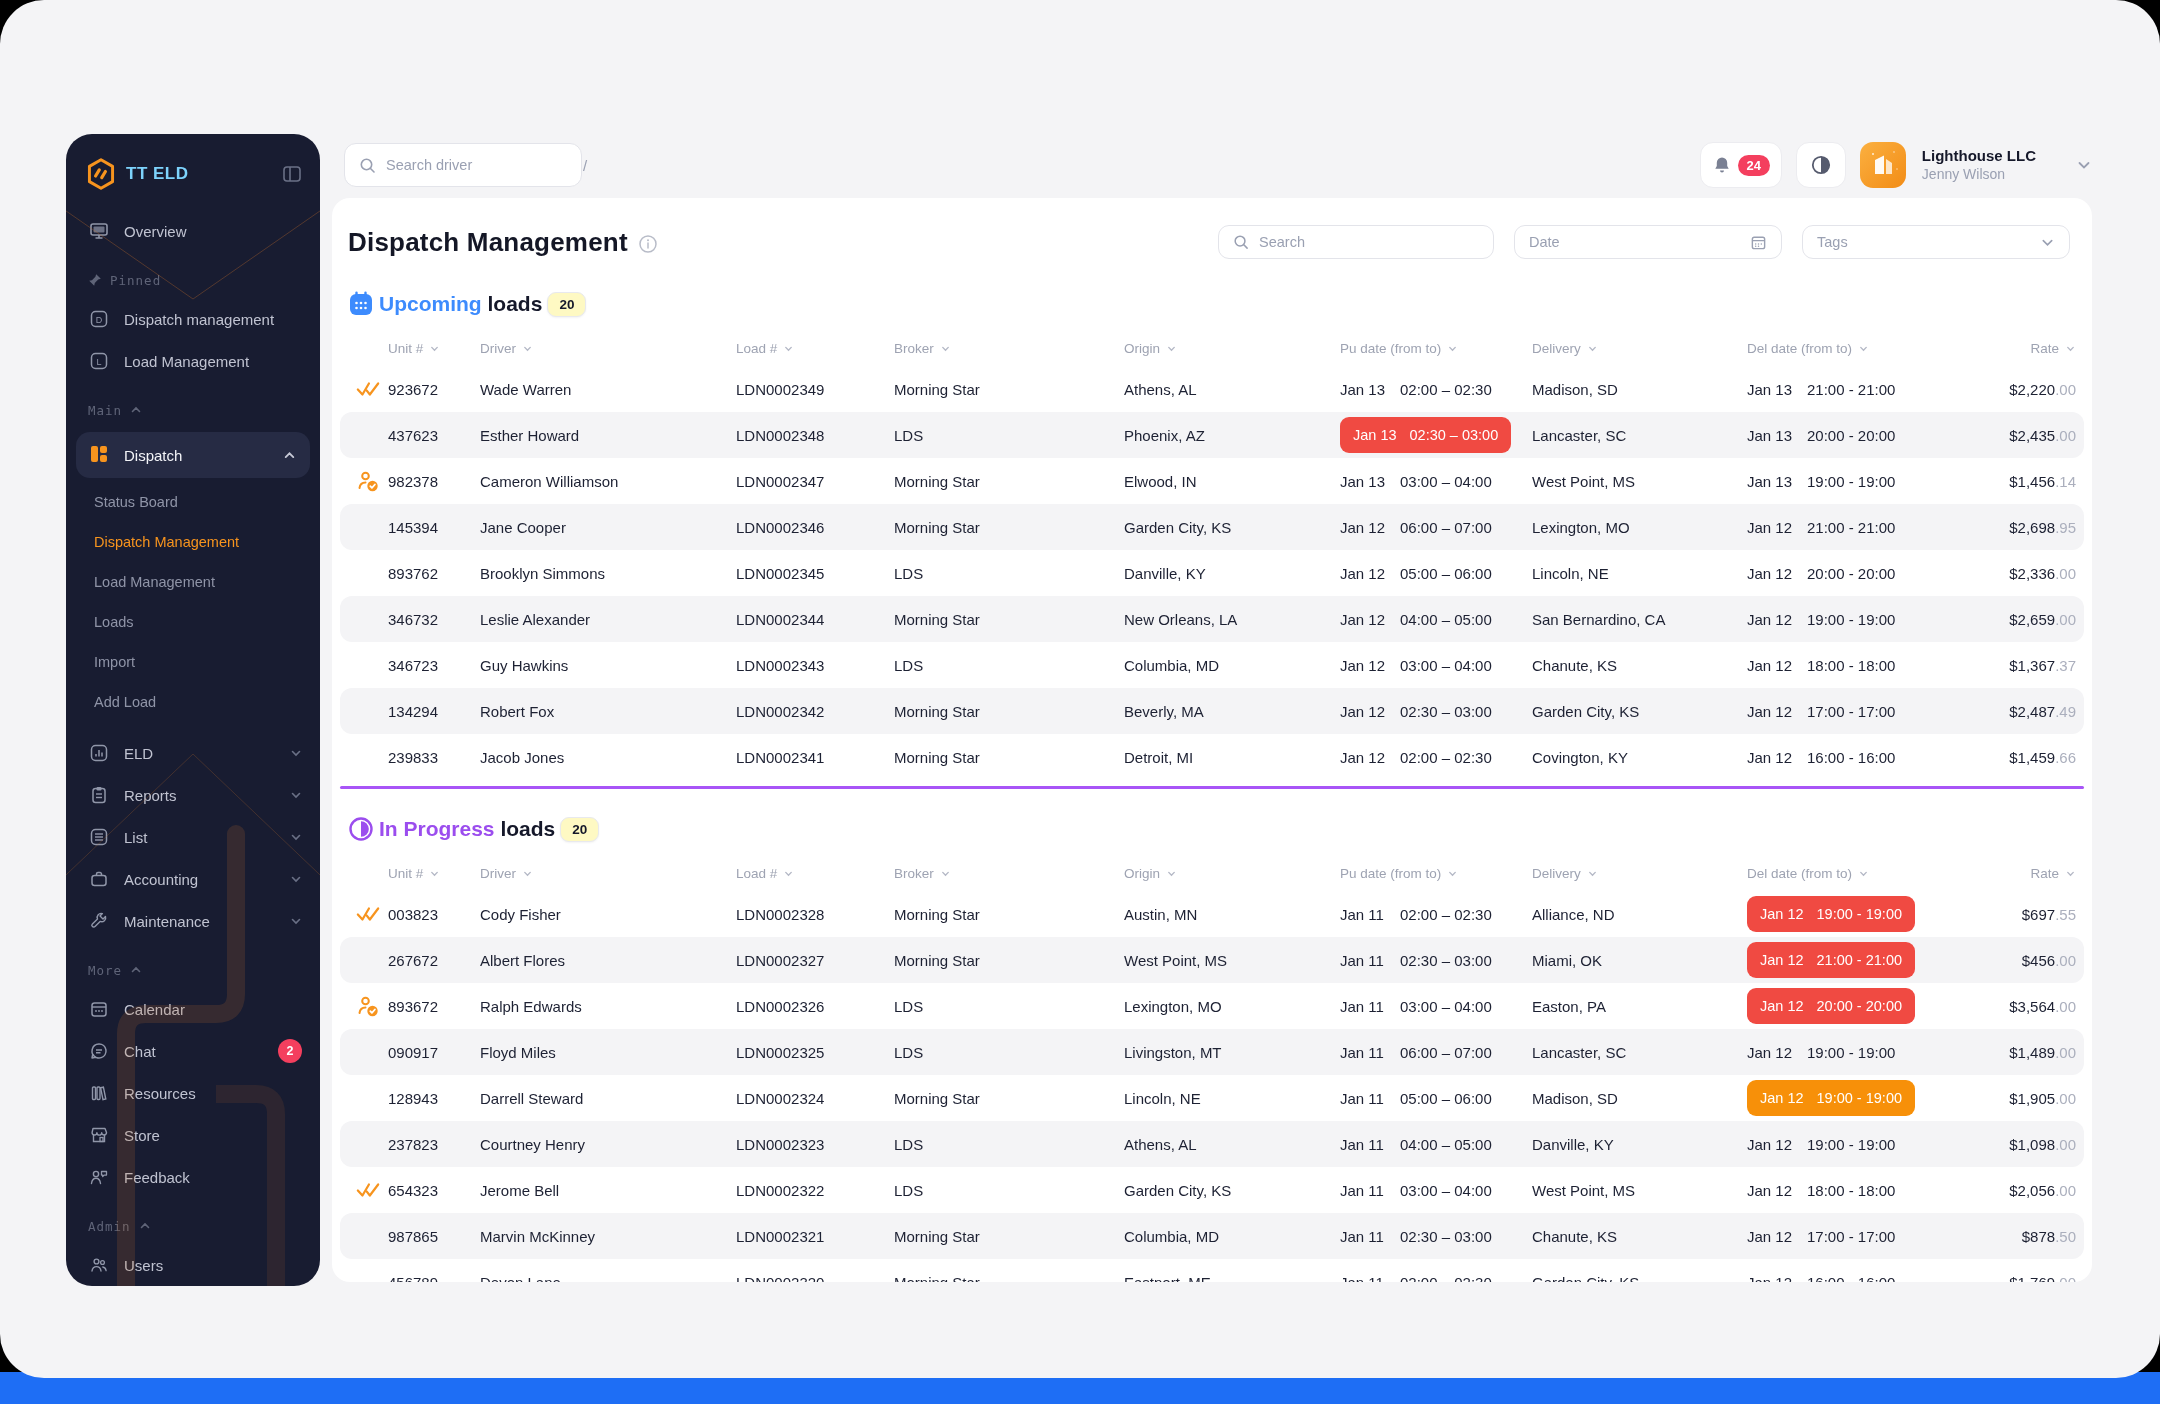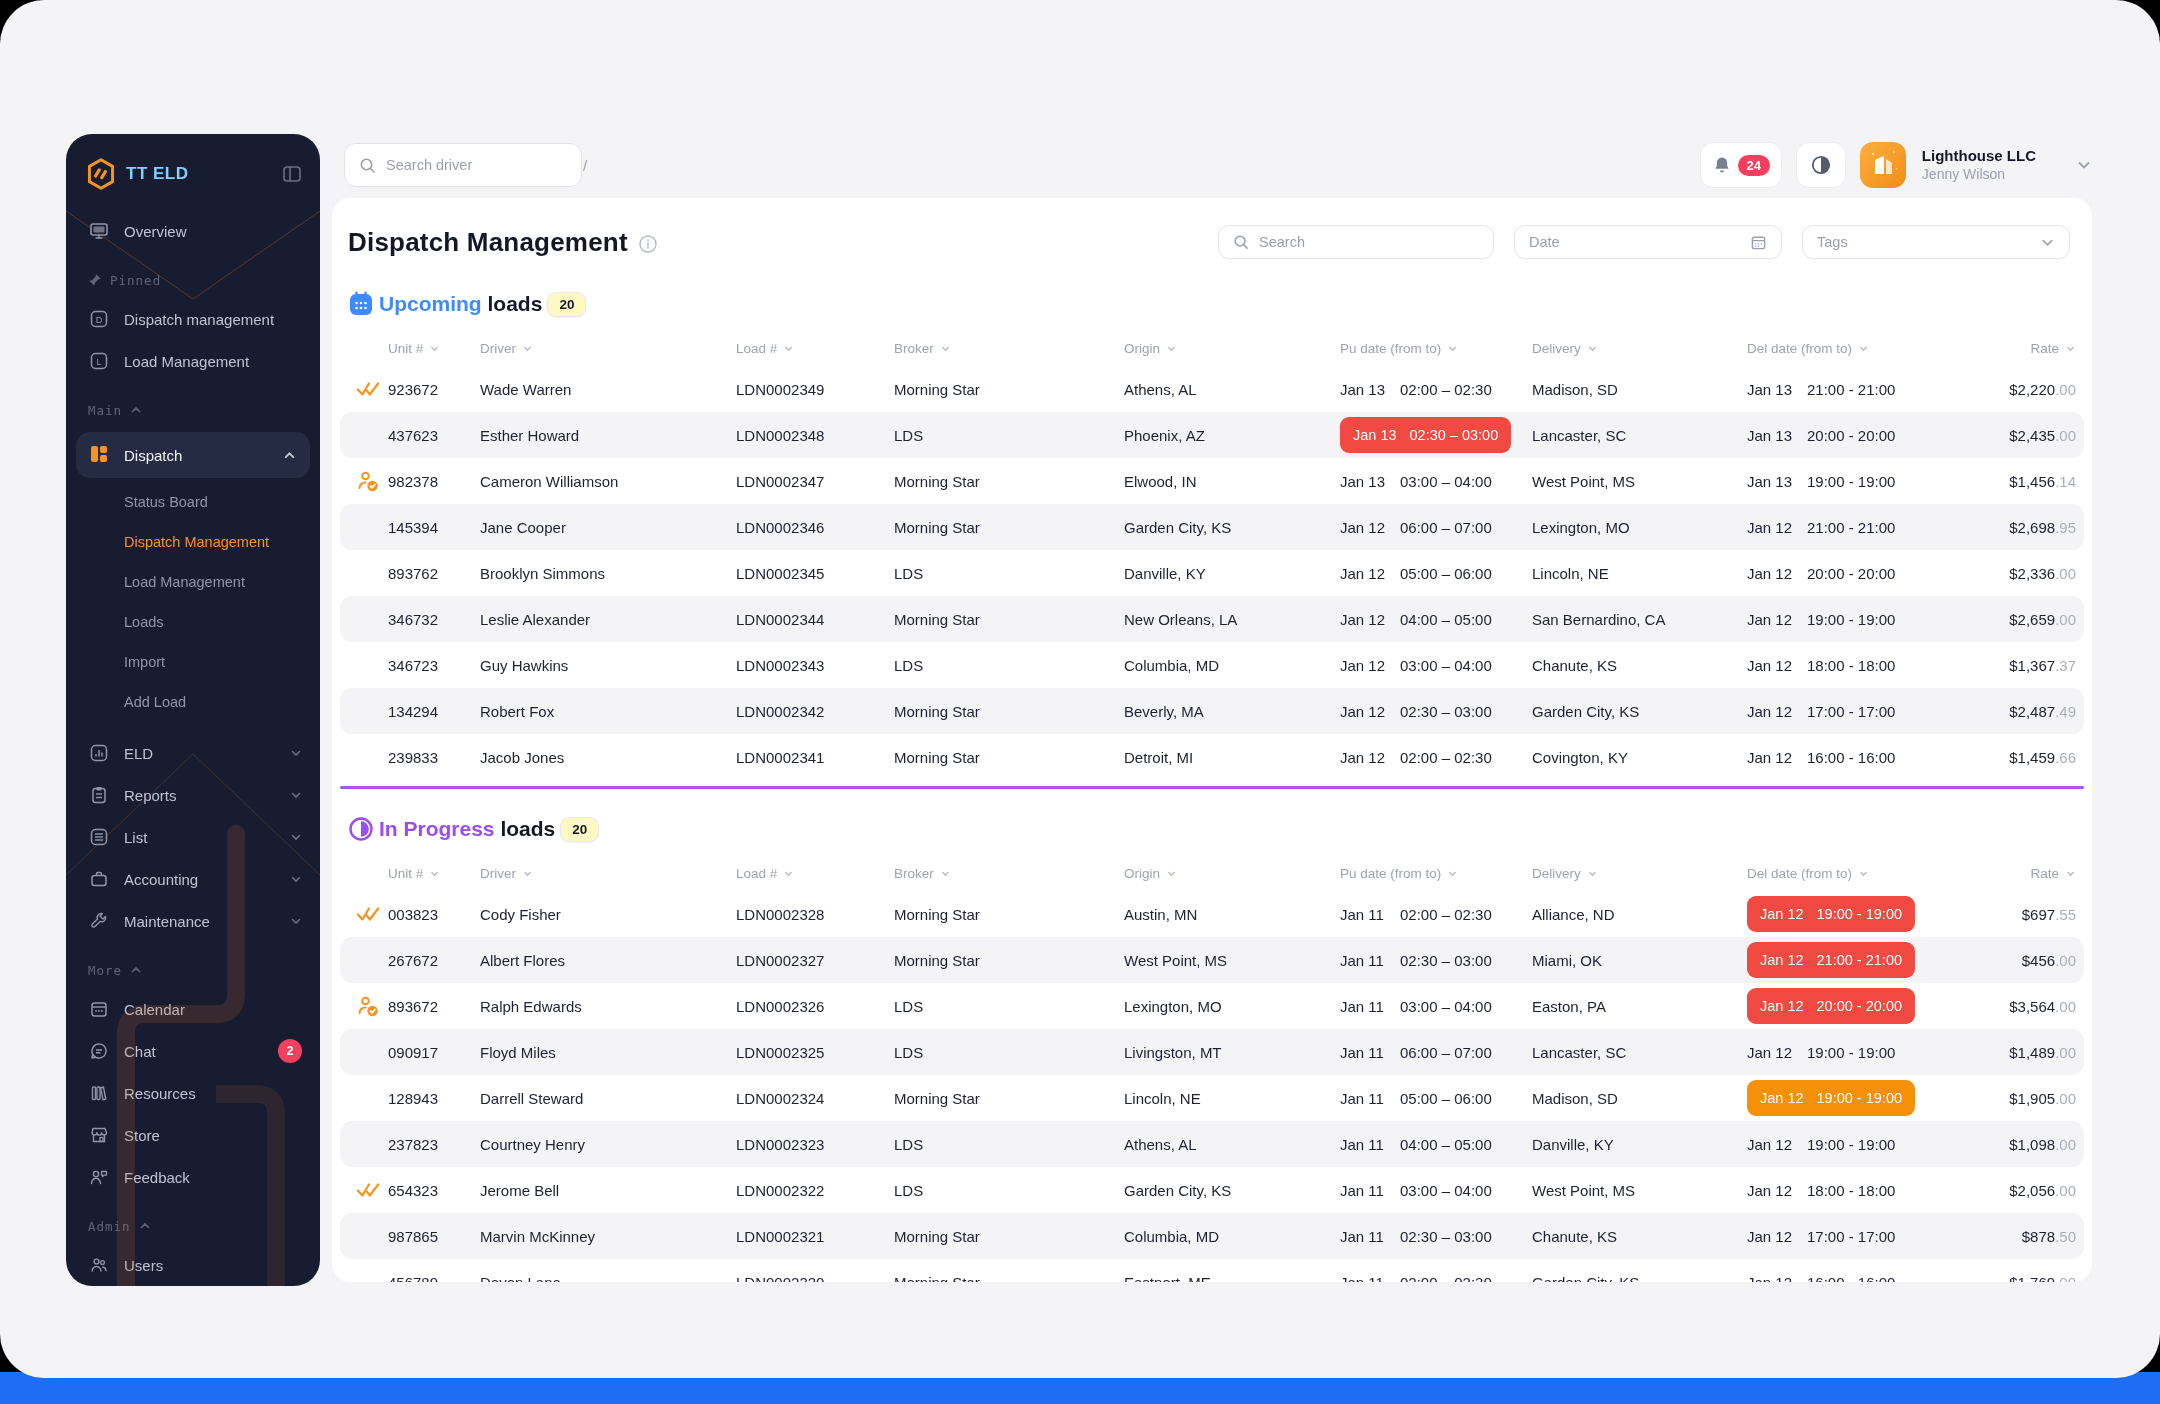--- a/index.html
+++ b/index.html
@@ -15,21 +15,21 @@
   .sb-head { display:flex; align-items:center; padding:24px 18px 20px 20px; position:relative; }
   .sb-logo { display:flex; align-items:center; gap:10px; }
   .sb-brand { color:#7dd3fc; font-weight:bold; font-size:17px; letter-spacing:.5px; }
   .sb-collapse { margin-left:auto; color:#6A7086; cursor:pointer; display:flex; }
   .side-item { display:flex; align-items:center; gap:14px; height:42px; padding:0 18px 0 22px; font-size:15px; color:#C0C3D1; cursor:pointer; }
   .side-item .ic { width:22px; display:flex; justify-content:center; color:#9096A9; }
   .side-label { display:flex; align-items:center; gap:8px; height:36px; margin-top:10px; padding:0 22px; font-family:"DejaVu Sans Mono", monospace; font-size:12.5px; color:#5F6478; letter-spacing:1px; }
   .side-label .ic { color:#5F6478; display:flex; }
   .group-active { margin:4px 10px; height:46px; background:#262B44; border-radius:14px; display:flex; align-items:center; gap:14px; padding:0 14px 0 12px; color:#F3F4F8; font-size:15px; font-weight:500; cursor:pointer; }
   .group-active .chev { margin-left:auto; color:#C6C9D6; display:flex; }
-  .side-sub { height:40px; display:flex; align-items:center; padding-left:58px; font-size:14.5px; color:#8F94A7; cursor:pointer; }
+  .side-sub { height:40px; display:flex; align-items:center; padding-left:28px; font-size:14.5px; color:#8F94A7; cursor:pointer; }
   .side-sub.active { color:#F7941E; font-weight:500; }
   .side-item .chev-r { margin-left:auto; color:#6A7086; display:flex; }
   .chat-badge { margin-left:auto; background:#F43F5E; color:#fff; font-size:12.5px; font-weight:bold; border-radius:999px; min-width:24px; height:24px; display:flex; align-items:center; justify-content:center; padding:0 7px; }
 
   
   .topbar { position:absolute; left:344px; right:68px; top:140px; height:50px; display:flex; align-items:center; }
   .search-driver { width:238px; height:44px; background:#fff; border:1px solid #E3E4EA; border-radius:12px; display:flex; align-items:center; gap:10px; padding:0 14px; }
   .search-driver input { border:none; outline:none; flex:1; font-size:14.5px; color:#3A3F52; font-family:inherit; background:transparent; }
   .search-driver input::placeholder { color:#9AA0B2; }
   .slash-hint { color:#9AA0B2; font-size:15px; }

